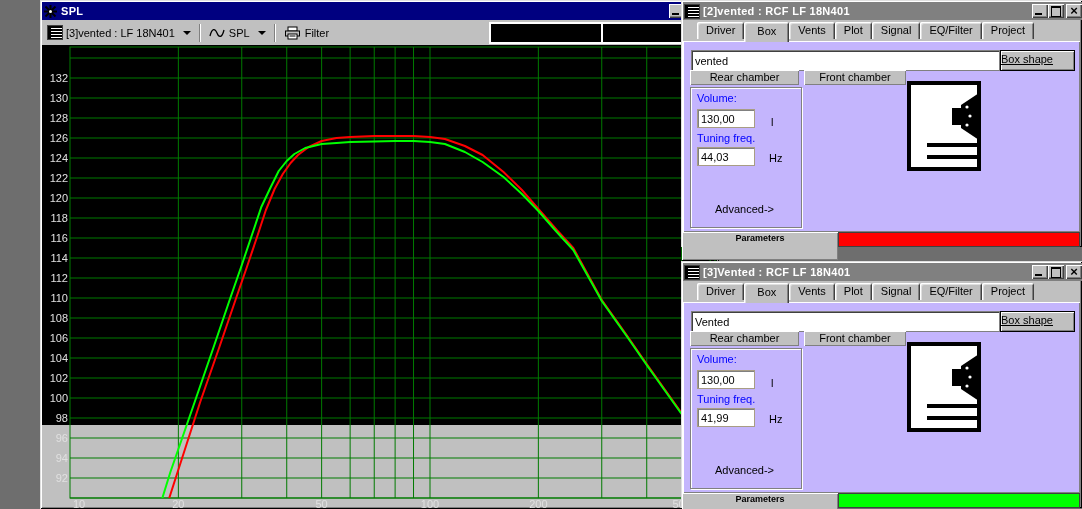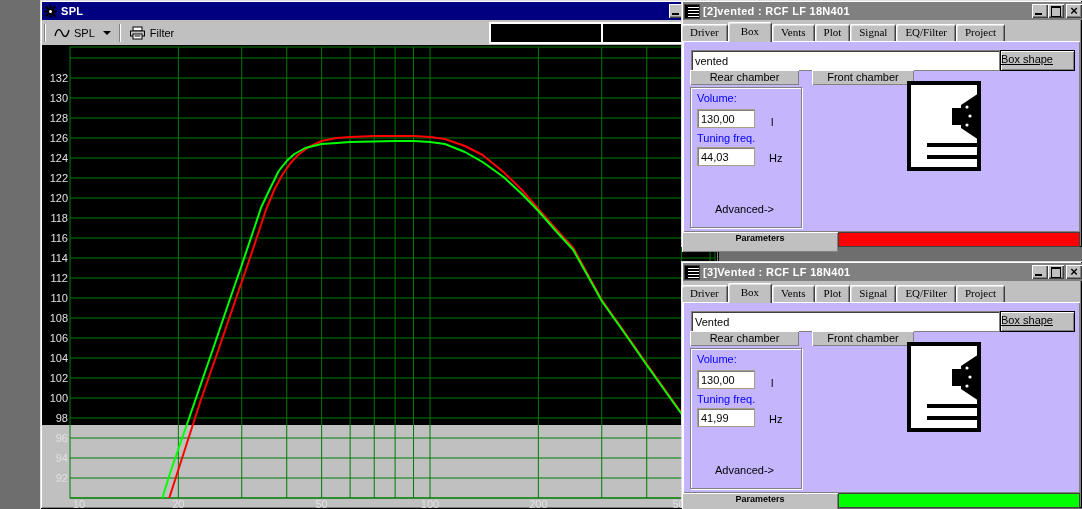--- a/index.html
+++ b/index.html
@@ -43,50 +43,50 @@
        repeating-linear-gradient(to bottom,#000 0 2px,#fff 2px 3px);
        border-left:3px solid #000;box-shadow:0 0 0 1px #404040;}
   #toolbar-displays{margin-left:auto;display:flex;background:#fff;padding:2px;gap:2px;margin-right:2px;}
   .display-black{width:110px;height:18px;background:#000;}
 
   #chart-region{left:2px;top:45px;width:675px;height:380px;background:#000;}
 
   
   .panel{width:401px;height:247px;position:absolute;left:681px;}
   .panel-title{left:2px;top:2px;width:397px;background:#808080;position:absolute;}
-  .tabrow{position:absolute;left:0;top:22px;height:20px;display:flex;align-items:center;font-family:Liberation Serif, serif;}
+  .tabrow{position:absolute;left:16px;top:22px;height:20px;display:flex;align-items:flex-start;}
   .tab{height:17px;line-height:17px;padding:0 9px;text-align:center;background:#c0c0c0;
        box-shadow:inset 1px 1px 0 #fff, inset -1px 0 0 #404040,
                   inset 2px 2px 0 #dfdfdf, inset -2px 0 0 #808080;
        border-top-left-radius:2px;border-top-right-radius:2px;white-space:nowrap;}
   .tab.active{height:20px;line-height:19px;font-weight:normal;z-index:5;padding:0 13px;}
   .tabpage{position:absolute;left:2px;top:41px;width:397px;height:191px;}
   .namefield{position:absolute;left:8px;top:9px;width:301px;height:17px;
        background:#fff;border:1px solid #808080;
        box-shadow:inset 1px 1px 0 #404040;padding:1px 3px;font-size:11px;
        font-family:"Liberation Sans",sans-serif;}
   .boxshape-btn{position:absolute;left:317px;top:9px;width:73px;height:19px;
        background:#c0c0c0;border:1px solid #000;
        box-shadow:inset 1px 1px 0 #fff, inset -1px -1px 0 #808080;
        text-align:left;line-height:17px;text-decoration:underline;cursor:default;}
   .chamber-btn{position:absolute;top:29px;height:15px;background:#c0c0c0;
        box-shadow:inset 1px 1px 0 #fff, inset -1px -1px 0 #808080;
        text-align:center;line-height:15px;cursor:default;}
   .rear-btn{left:7px;width:109px;}
-  .front-btn{left:121px;width:102px;margin-left:8px;}
+  .front-btn{left:121px;width:102px;}
   .groupbox{position:absolute;left:7px;top:46px;width:110px;height:139px;
        border:1px solid #808080;box-shadow:1px 1px 0 #fff, inset 1px 1px 0 #fff;}
   .blue-label{color:#0000ff;position:absolute;left:6px;white-space:nowrap;}
   .num-input{position:absolute;left:6px;width:50px;height:15px;background:#fff;
        border:1px solid #a89d84;box-shadow:inset 1px 1px 0 #808080;
        padding:1px 3px;font-size:11px;font-family:"Liberation Sans",sans-serif;}
   .unit{position:absolute;color:#000;}
   .advanced{position:absolute;left:24px;top:115px;cursor:default;}
   .diagram{position:absolute;left:224px;top:40px;width:74px;height:90px;}
-  .params-strip{position:absolute;left:1px;top:232px;width:156px;height:20px;
+  .params-strip{position:absolute;left:1px;top:232px;width:156px;height:28px;
        background:#c0c0c0;box-shadow:inset 1px 1px 0 #fff, inset -1px -1px 0 #808080;
        text-align:center;font-size:9px;font-weight:bold;line-height:13px;}
   .progress{position:absolute;left:157px;top:232px;width:240px;height:13px;
        border:1px solid #404040;}
   .progress-fill{width:100%;height:100%;}
 </style>
 </head>
 <body>
 
 <div id="desktop">
@@ -111,20 +111,25 @@
             <div class="glyph-max"></div>
           </div>
         <div class="gap"></div>
         <div class="tb-btn">
             <div class="glyph-x">×</div>
           </div>
       </div>
     </div>
 
     <div id="spl-toolbar">
+      <div class="tool-item">
+        <div class="book-icon"></div>
+        <span>[3]vented : LF 18N401</span>
+        <div class="drop-arrow"></div>
+      </div>
       <div class="tool-sep"></div>
       <div class="tool-item">
         <svg width="16" height="12">
           <path d="M1,9 C3,1 6,1 8,6 C10,11 13,11 15,3" fill="none" stroke="#000" stroke-width="1.3"></path>
         </svg>
         <span>SPL</span>
         <div class="drop-arrow"></div>
       </div>
       <div class="tool-sep"></div>
       <div class="tool-item">

